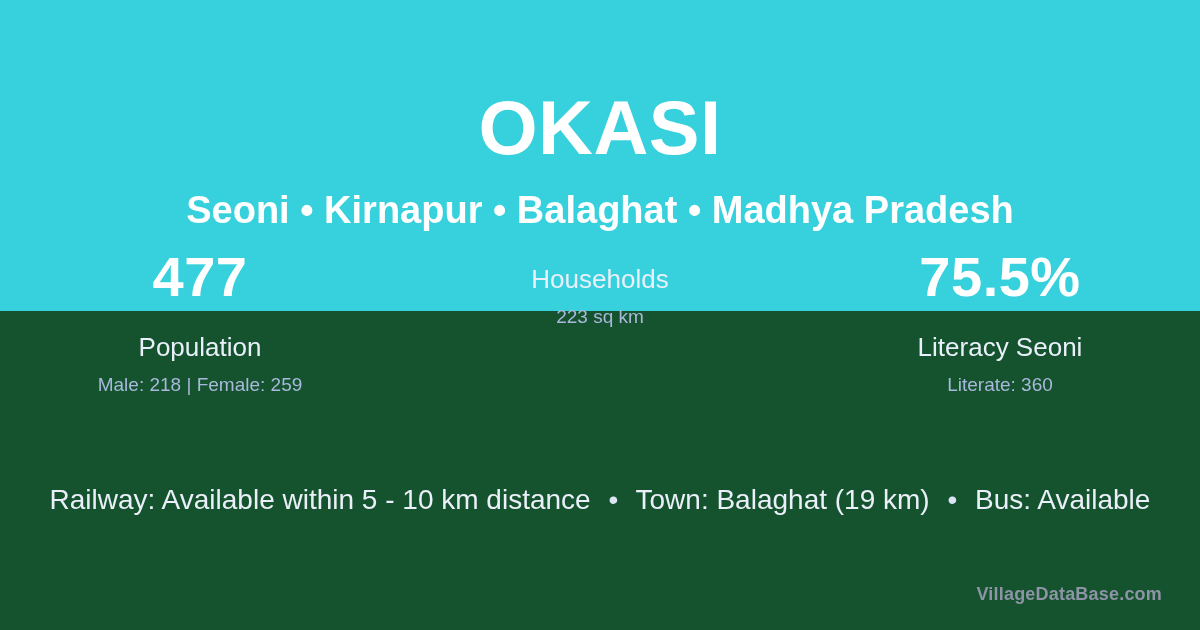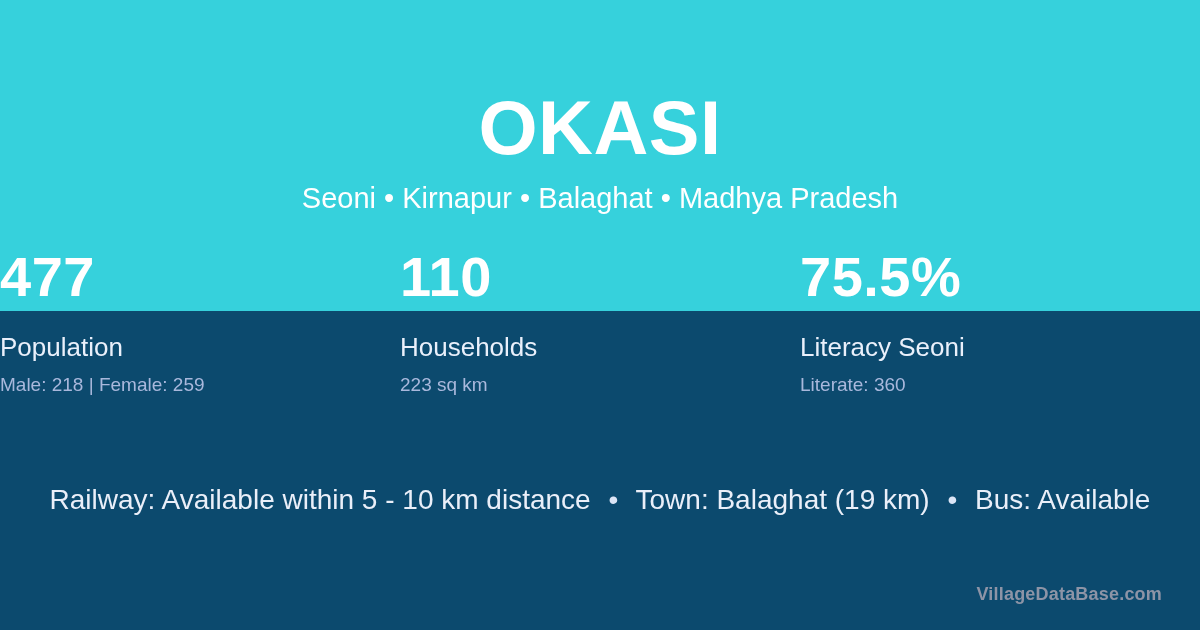--- a/index.html
+++ b/index.html
@@ -11,21 +11,21 @@
     height: 630px;
     overflow: hidden;
     font-family: "Liberation Sans", sans-serif;
     background: #2a50b0;
   }
 
   .card {
     position: relative;
     width: 1200px;
     height: 630px;
-    background: #0c4a6e;
+    background: #14532d;
   }
 
   
   .top-band {
     position: absolute;
     left: 0;
     top: 0;
     width: 1200px;
     height: 311px;
     background: #36d1dc;
@@ -42,39 +42,40 @@
   .village-title {
     margin: 0;
     padding-top: 86px;
     font-size: 76px;
     line-height: 84px;
     font-weight: bold;
     letter-spacing: 0.5px;
     color: #ffffff;
   }
   .village-location {
-    margin: 0;
+    margin: 12px;
     padding-top: 11px;
-    font-size: 29px;
+    font-size: 38px;
     line-height: 34px;
-    font-weight: normal;
+    font-weight: bold;
     color: #ffffff;
   }
 
   
   .stats-row {
     position: absolute;
     left: 0;
     top: 243px;
     width: 1200px;
     display: flex;
     flex-direction: row;
   }
   .stat {
     flex: 1 1 0;
+    text-align: center;
   }
   .stat-value {
     font-size: 56px;
     line-height: 68px;
     font-weight: bold;
     color: #ffffff;
     letter-spacing: 0.5px;
   }
   .stat-label {
     font-size: 26px;
@@ -135,21 +136,20 @@
 
   <div class="stats-row">
 
     <div class="stat">
       <div class="stat-value">477</div>
       <div class="stat-label">Population</div>
       <div class="stat-sub">Male: 218 | Female: 259</div>
     </div>
 
     <div class="stat">
-      <div class="stat-value">110</div>
       <div class="stat-label">Households</div>
       <div class="stat-sub">223 sq km</div>
     </div>
 
     <div class="stat">
       <div class="stat-value">75.5%</div>
       <div class="stat-label">Literacy Seoni</div>
       <div class="stat-sub">Literate: 360</div>
     </div>
 

